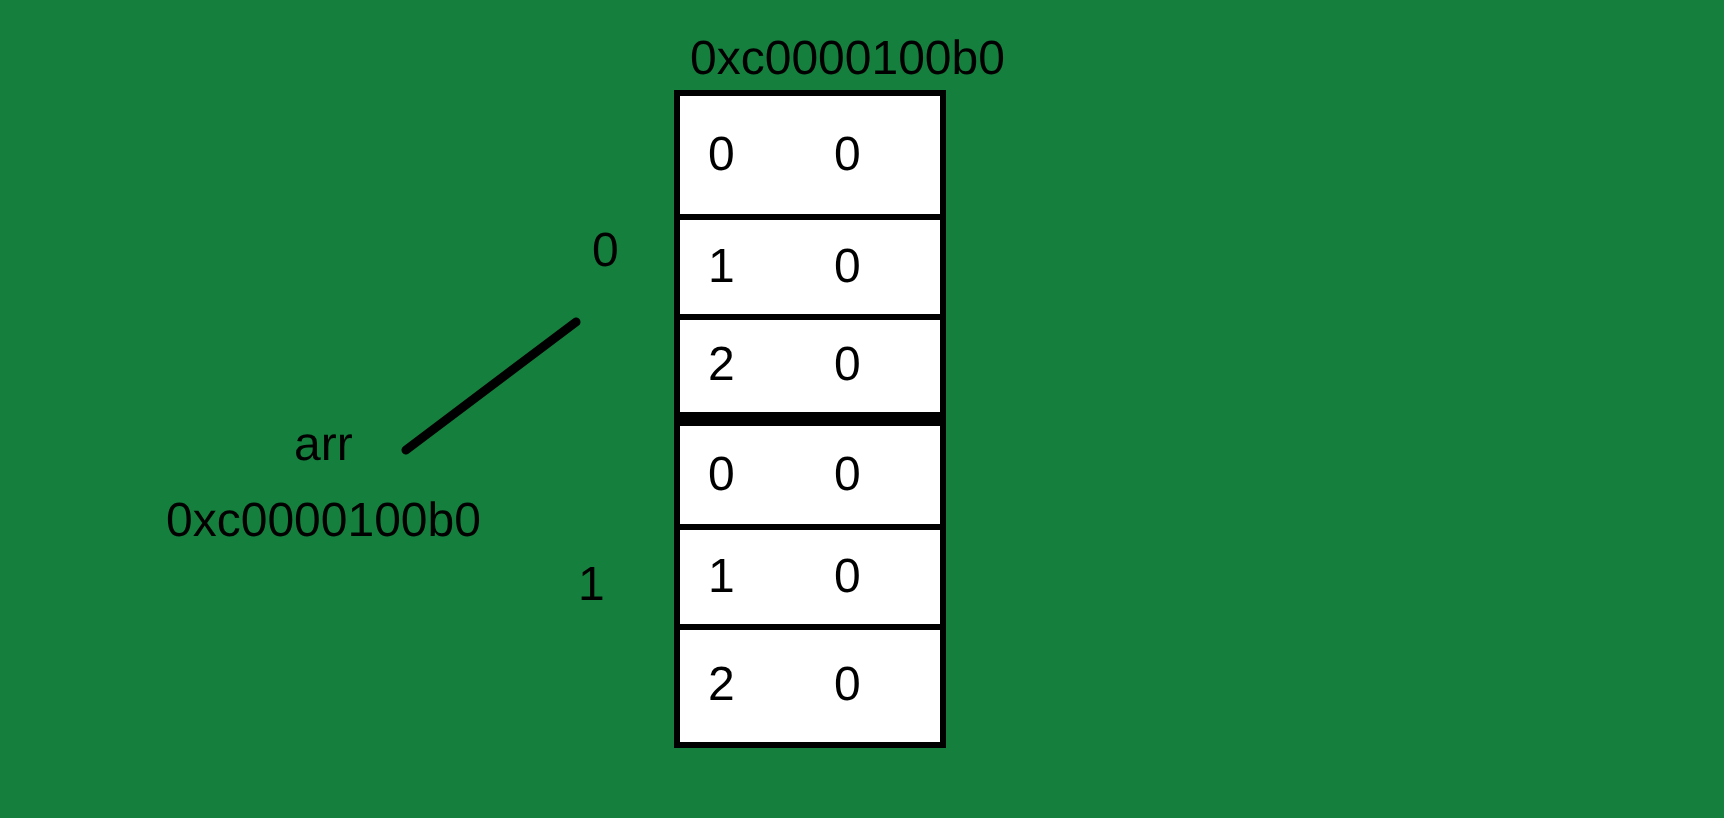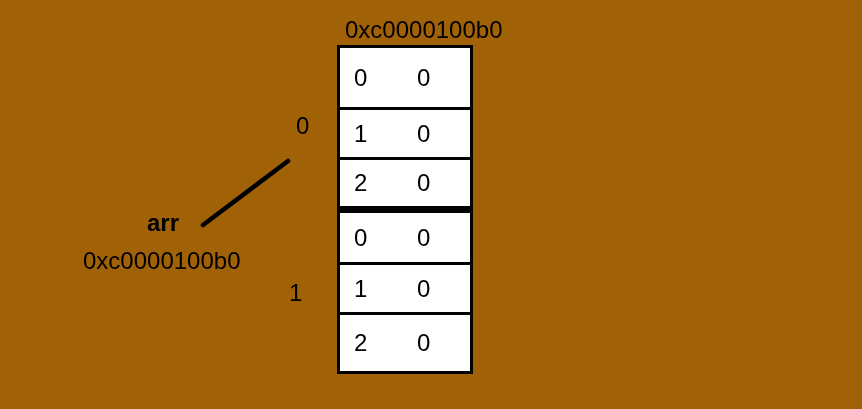--- a/index.html
+++ b/index.html
@@ -4,34 +4,34 @@
 <style>
   html, body {
     margin: 0;
     padding: 0;
     background: #ffffff;
   }
   .diagram {
     position: relative;
     width: 862px;
     height: 409px;
-    background: #a16207;
+    background: #15803d;
     font-family: "Liberation Sans", "DejaVu Sans", sans-serif;
     color: #000000;
     overflow: hidden;
   }
   .addr-label {
     position: absolute;
     font-size: 24px;
     line-height: 1.2;
     white-space: nowrap;
     color: #000000;
   }
   .title-address    { left: 345px; top: 16px; }
-  .pointer-name     { left: 147px; top: 209px; font-weight: bold; }
+  .pointer-name     { left: 147px; top: 209px; }
   .pointer-address  { left: 83px;  top: 247px; }
   .second-address   { left: 481px; top: 220px; }
   .group-label {
     position: absolute;
     font-size: 24px;
     line-height: 1;
     color: #000000;
   }
   .group-label-0 { left: 296px; top: 114px; }
   .group-label-1 { left: 289px; top: 281px; }

